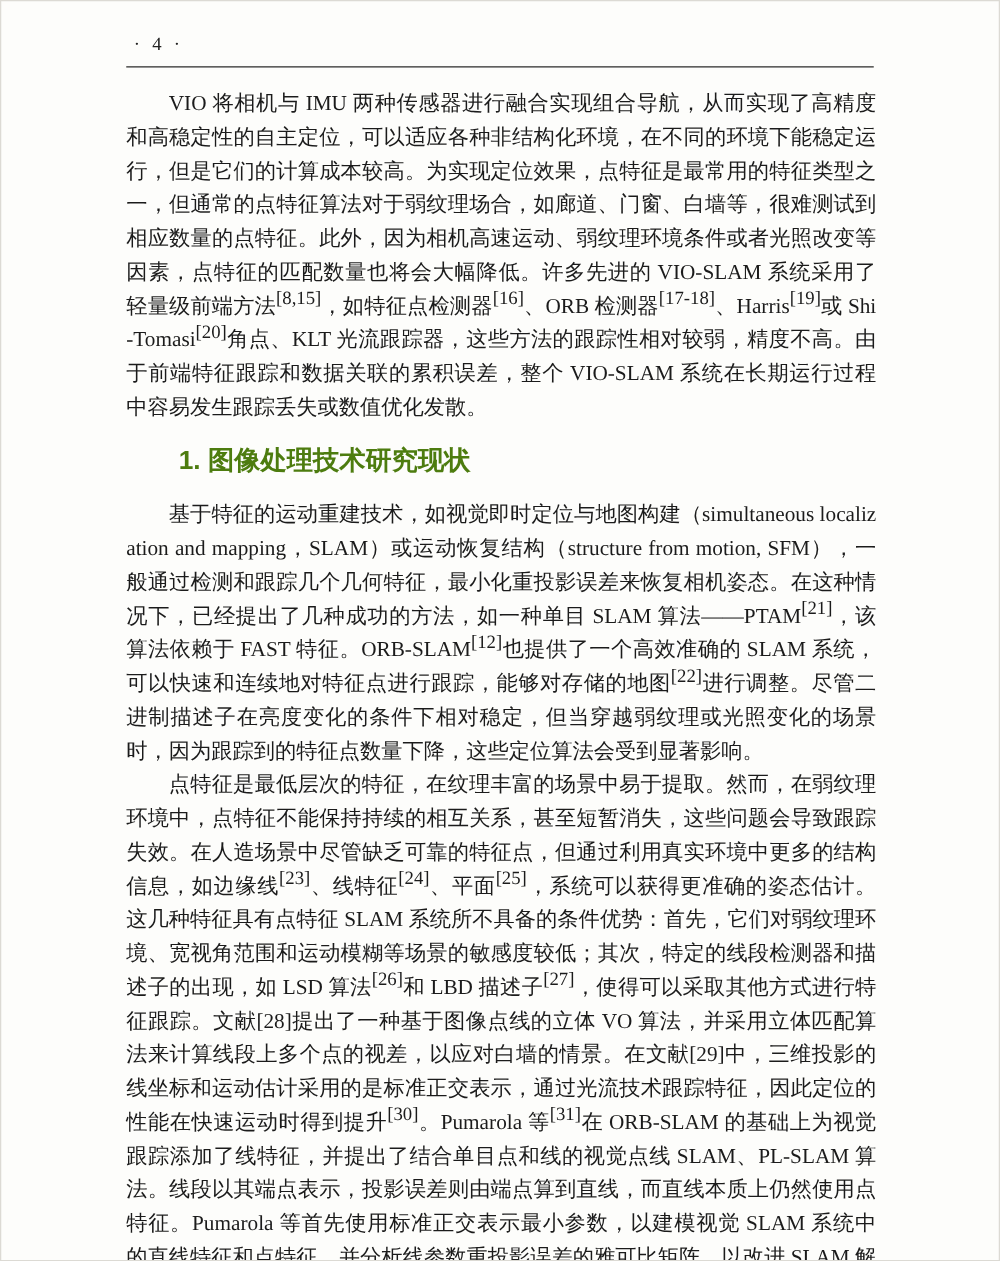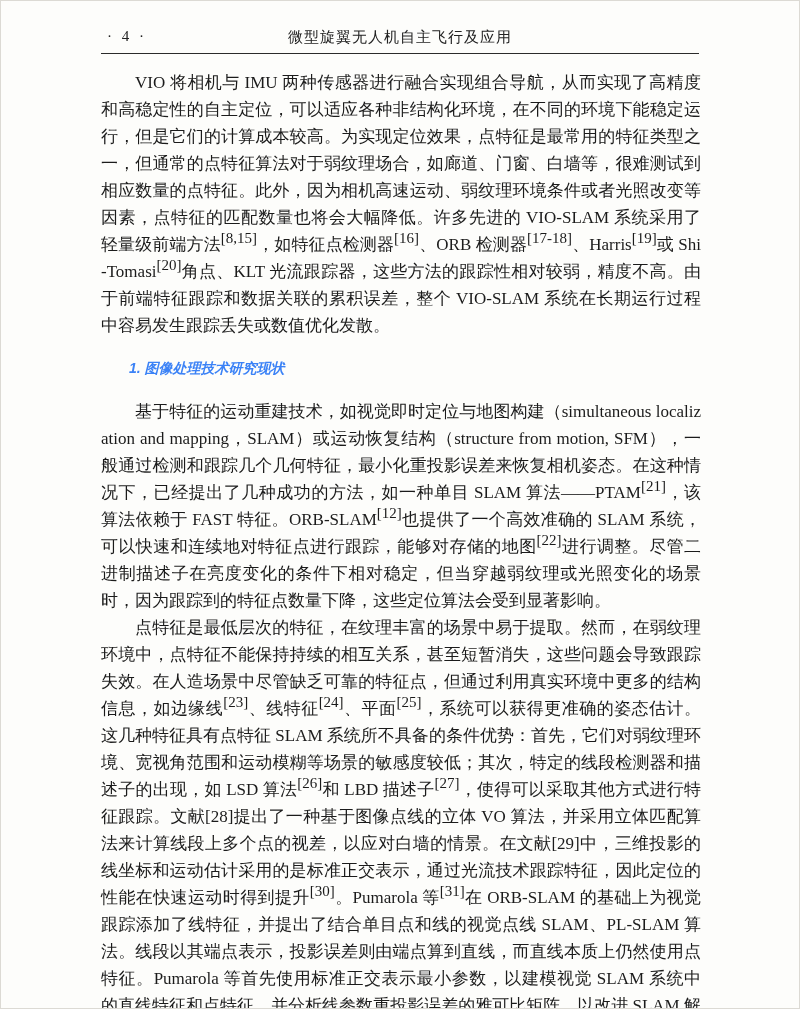--- a/index.html
+++ b/index.html
@@ -48,41 +48,39 @@
     text-align: justify;
   }
   .para {
     margin: 0;
     text-indent: 2em;
     word-break: break-all;
   }
   .section-heading {
     font-family: "Liberation Sans", "DejaVu Sans", sans-serif;
     font-weight: 600;
-    font-size: 14px;
+    font-size: 21px;
     line-height: 27px;
     margin: 16px 0 16px 0;
     text-indent: 2em;
-    color: #3b82f6;
-    font-style: italic;
+    color: #4d7c0f;
   }
   sup.cite {
     font-size: 15px;
     line-height: 0;
     vertical-align: super;
     letter-spacing: 0;
   }
 </style>
 </head>
 <body>
 
 <div class="page">
   <header class="page-header">
     <span class="page-num">· 4 ·</span>
-    <span class="book-title">微型旋翼无人机自主飞行及应用</span>
   </header>
   <div class="header-rule"></div>
   <main class="doc-body">
       <p class="para"><span>VIO 将相机与 IMU 两种传感器进行融合实现组合导航，从而实现了高精度和高稳定性的自主定位，可以适应各种非结构化环境，在不同的环境下能稳定运行，但是它们的计算成本较高。为实现定位效果，点特征是最常用的特征类型之一，但通常的点特征算法对于弱纹理场合，如廊道、门窗、白墙等，很难测试到相应数量的点特征。此外，因为相机高速运动、弱纹理环境条件或者光照改变等因素，点特征的匹配数量也将会大幅降低。许多先进的 VIO-SLAM 系统采用了轻量级前端方法</span><sup class="cite">[8,15]</sup><span>，如特征点检测器</span><sup class="cite">[16]</sup><span>、ORB 检测器</span><sup class="cite">[17-18]</sup><span>、Harris</span><sup class="cite">[19]</sup><span>或 Shi-Tomasi</span><sup class="cite">[20]</sup><span>角点、KLT 光流跟踪器，这些方法的跟踪性相对较弱，精度不高。由于前端特征跟踪和数据关联的累积误差，整个 VIO-SLAM 系统在长期运行过程中容易发生跟踪丢失或数值优化发散。</span></p>
       <h2 class="section-heading">1. 图像处理技术研究现状</h2>
       <p class="para"><span>基于特征的运动重建技术，如视觉即时定位与地图构建（simultaneous localization and mapping，SLAM）或运动恢复结构（structure from motion, SFM），一般通过检测和跟踪几个几何特征，最小化重投影误差来恢复相机姿态。在这种情况下，已经提出了几种成功的方法，如一种单目 SLAM 算法——PTAM</span><sup class="cite">[21]</sup><span>，该算法依赖于 FAST 特征。ORB-SLAM</span><sup class="cite">[12]</sup><span>也提供了一个高效准确的 SLAM 系统，可以快速和连续地对特征点进行跟踪，能够对存储的地图</span><sup class="cite">[22]</sup><span>进行调整。尽管二进制描述子在亮度变化的条件下相对稳定，但当穿越弱纹理或光照变化的场景时，因为跟踪到的特征点数量下降，这些定位算法会受到显著影响。</span></p>
       <p class="para"><span>点特征是最低层次的特征，在纹理丰富的场景中易于提取。然而，在弱纹理环境中，点特征不能保持持续的相互关系，甚至短暂消失，这些问题会导致跟踪失效。在人造场景中尽管缺乏可靠的特征点，但通过利用真实环境中更多的结构信息，如边缘线</span><sup class="cite">[23]</sup><span>、线特征</span><sup class="cite">[24]</sup><span>、平面</span><sup class="cite">[25]</sup><span>，系统可以获得更准确的姿态估计。这几种特征具有点特征 SLAM 系统所不具备的条件优势：首先，它们对弱纹理环境、宽视角范围和运动模糊等场景的敏感度较低；其次，特定的线段检测器和描述子的出现，如 LSD 算法</span><sup class="cite">[26]</sup><span>和 LBD 描述子</span><sup class="cite">[27]</sup><span>，使得可以采取其他方式进行特征跟踪。文献[28]提出了一种基于图像点线的立体 VO 算法，并采用立体匹配算法来计算线段上多个点的视差，以应对白墙的情景。在文献[29]中，三维投影的线坐标和运动估计采用的是标准正交表示，通过光流技术跟踪特征，因此定位的性能在快速运动时得到提升</span><sup class="cite">[30]</sup><span>。Pumarola 等</span><sup class="cite">[31]</sup><span>在 ORB-SLAM 的基础上为视觉跟踪添加了线特征，并提出了结合单目点和线的视觉点线 SLAM、PL-SLAM 算法。线段以其端点表示，投影误差则由端点算到直线，而直线本质上仍然使用点特征。Pumarola 等首先使用标准正交表示最小参数，以建模视觉 SLAM 系统中的直线特征和点特征，并分析线参数重投影误差的雅可比矩阵，以改进 SLAM 解决方案，并解决了</span></p>
     </main>
 </div>
 

